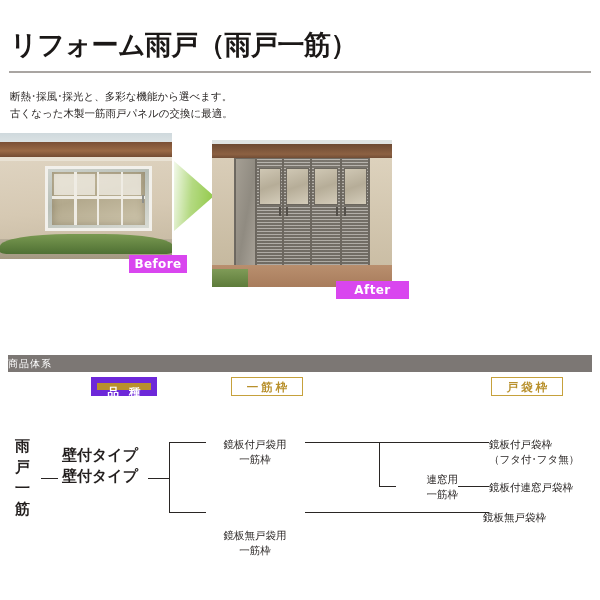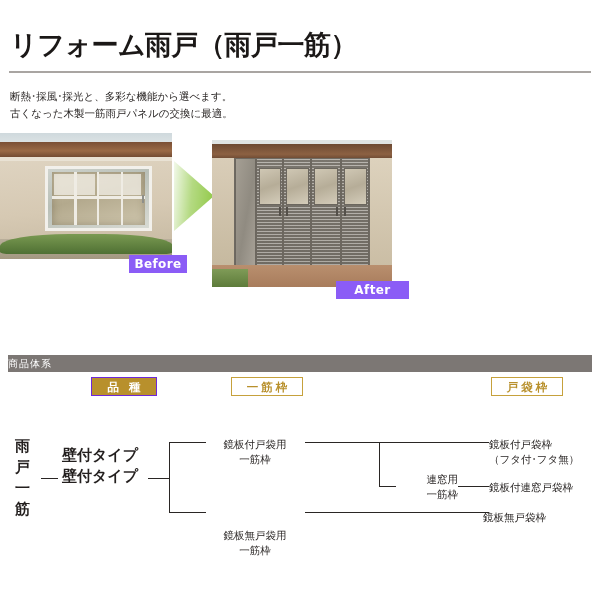--- a/index.html
+++ b/index.html
@@ -223,21 +223,21 @@
   
   .badge {
     position: absolute;
     color: #ffffff;
     font-size: 12px;
     font-weight: bold;
     letter-spacing: .4px;
     text-align: center;
     line-height: 18px;
     height: 18px;
-    background: #8b5cf6;
+    background: #d946ef;
   }
   .badge-before { left: 129px; top: 255px; width: 58px; }
   .badge-after  { left: 336px; top: 281px; width: 73px; }
 
   
   .sys-bar {
     position: absolute;
     left: 8px; top: 355px;
     width: 584px; height: 17px;
     background: #7c7774;
@@ -254,21 +254,21 @@
     line-height: 19px;
     text-align: center;
     font-size: 11.5px;
     font-weight: bold;
     letter-spacing: 3px;
     text-indent: 3px;
     box-sizing: border-box;
   }
   .col-head.filled {
     background: #b8902c;
-    border: 1px solid #6d28d9;
+    border: 6px solid #6d28d9;
     color: #ffffff;
   }
   .col-head.outlined {
     background: #ffffff;
     border: 1px solid #c6a13c;
     color: #b8902c;
   }
   .col-hinshu { left: 91px;  top: 377px; width: 66px; }
   .col-hitosuji { left: 231px; top: 377px; width: 72px; }
   .col-tobukuro { left: 491px; top: 377px; width: 72px; }

